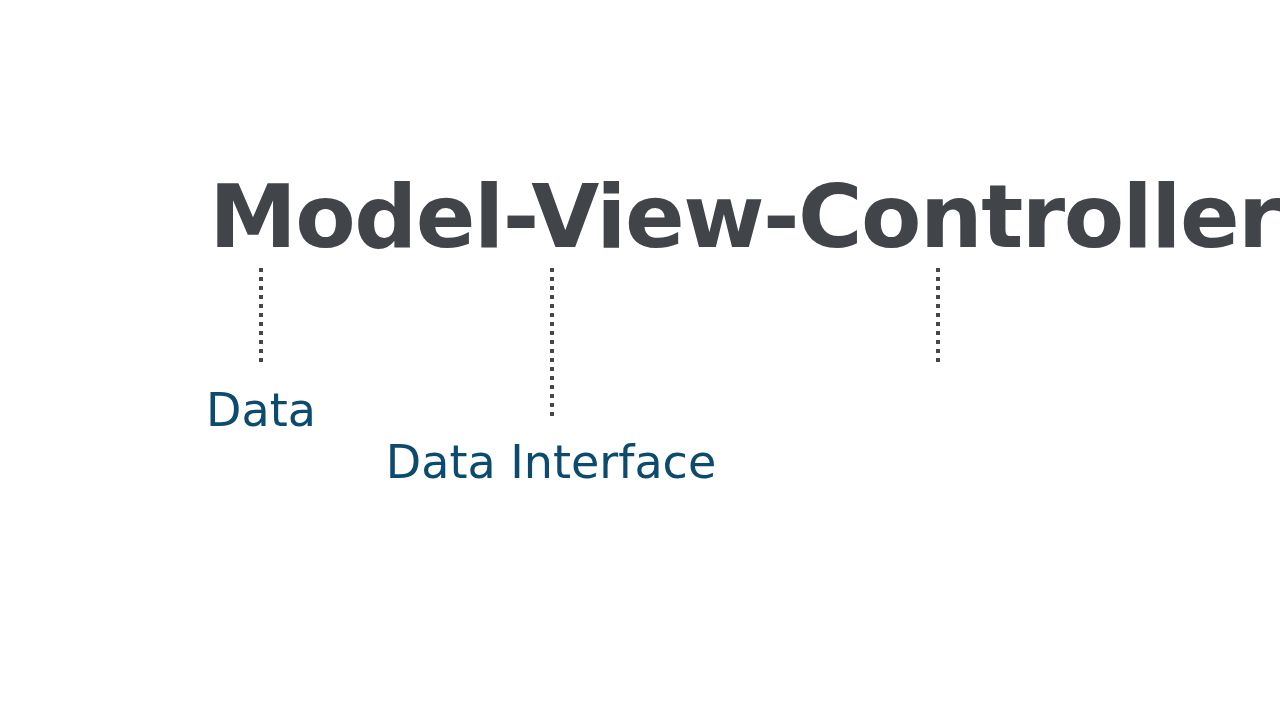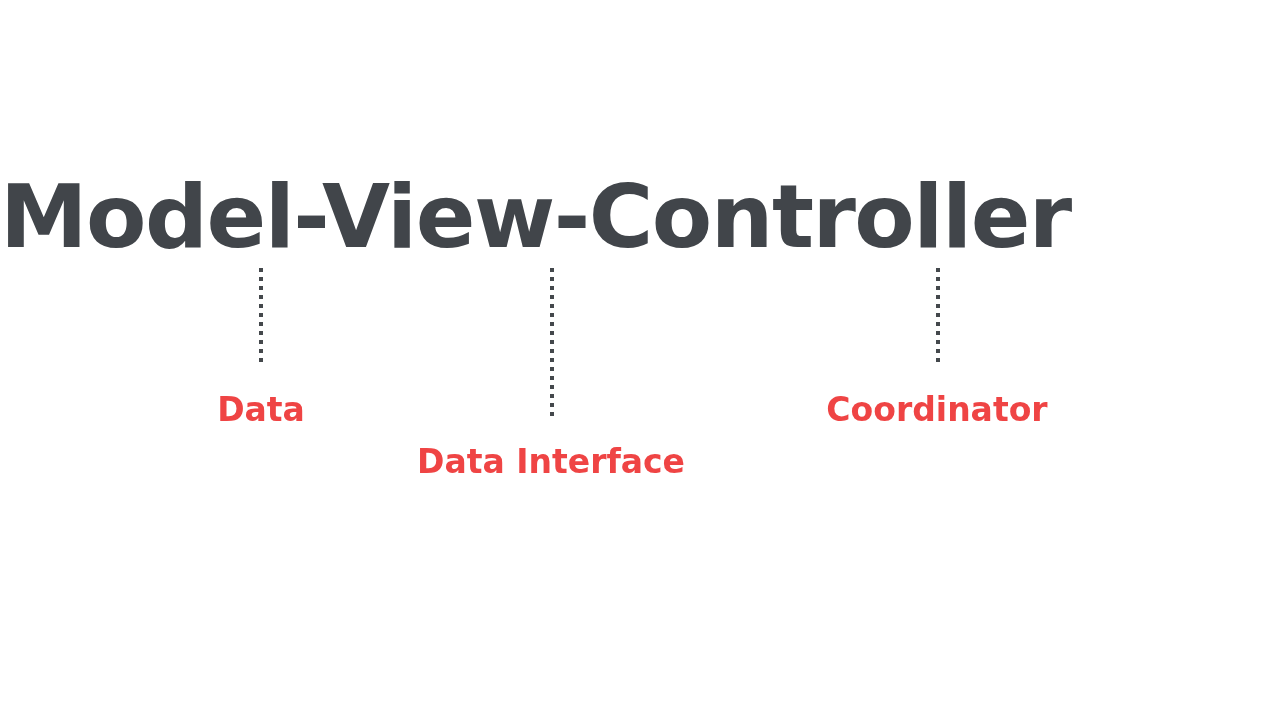--- a/index.html
+++ b/index.html
@@ -21,21 +21,21 @@
     height: 720px;
     background: #ffffff;
   }
 
   
   .title {
     position: absolute;
     left: 0;
     top: 168px;
     width: 1280px;
-    text-align: left;
+    text-align: right;
     font-family: "DejaVu Sans", sans-serif;
     font-weight: 700;
     font-size: 88px;
     line-height: 98px;
     letter-spacing: -1.5px;
     color: #41454a;
     white-space: nowrap;
   }
 
   
@@ -54,24 +54,24 @@
   }
 
   .connector-model      { left: 259px; top: 268px; height: 96px; }
   .connector-view       { left: 550px; top: 268px; height: 148px; }
   .connector-controller { left: 936px; top: 268px; height: 96px; }
 
   
   .label {
     position: absolute;
     font-family: "DejaVu Sans", sans-serif;
-    font-weight: 700;
-    font-size: 33px;
+    font-weight: 400;
+    font-size: 46px;
     line-height: 48px;
-    color: #ef4444;
+    color: #0c4a6e;
     white-space: nowrap;
     text-align: center;
   }
 
   .label-data {
     left: 61px;
     top: 386px;
     width: 400px;
   }
 
@@ -97,15 +97,14 @@
   <div class="connector connector-model"></div>
 
   <div class="connector connector-view"></div>
 
   <div class="connector connector-controller"></div>
 
   <div class="label label-data">Data</div>
 
   <div class="label label-ui">Data Interface</div>
 
-  <div class="label label-coordinator">Coordinator</div>
 
 </div>
 
 </body></html>

